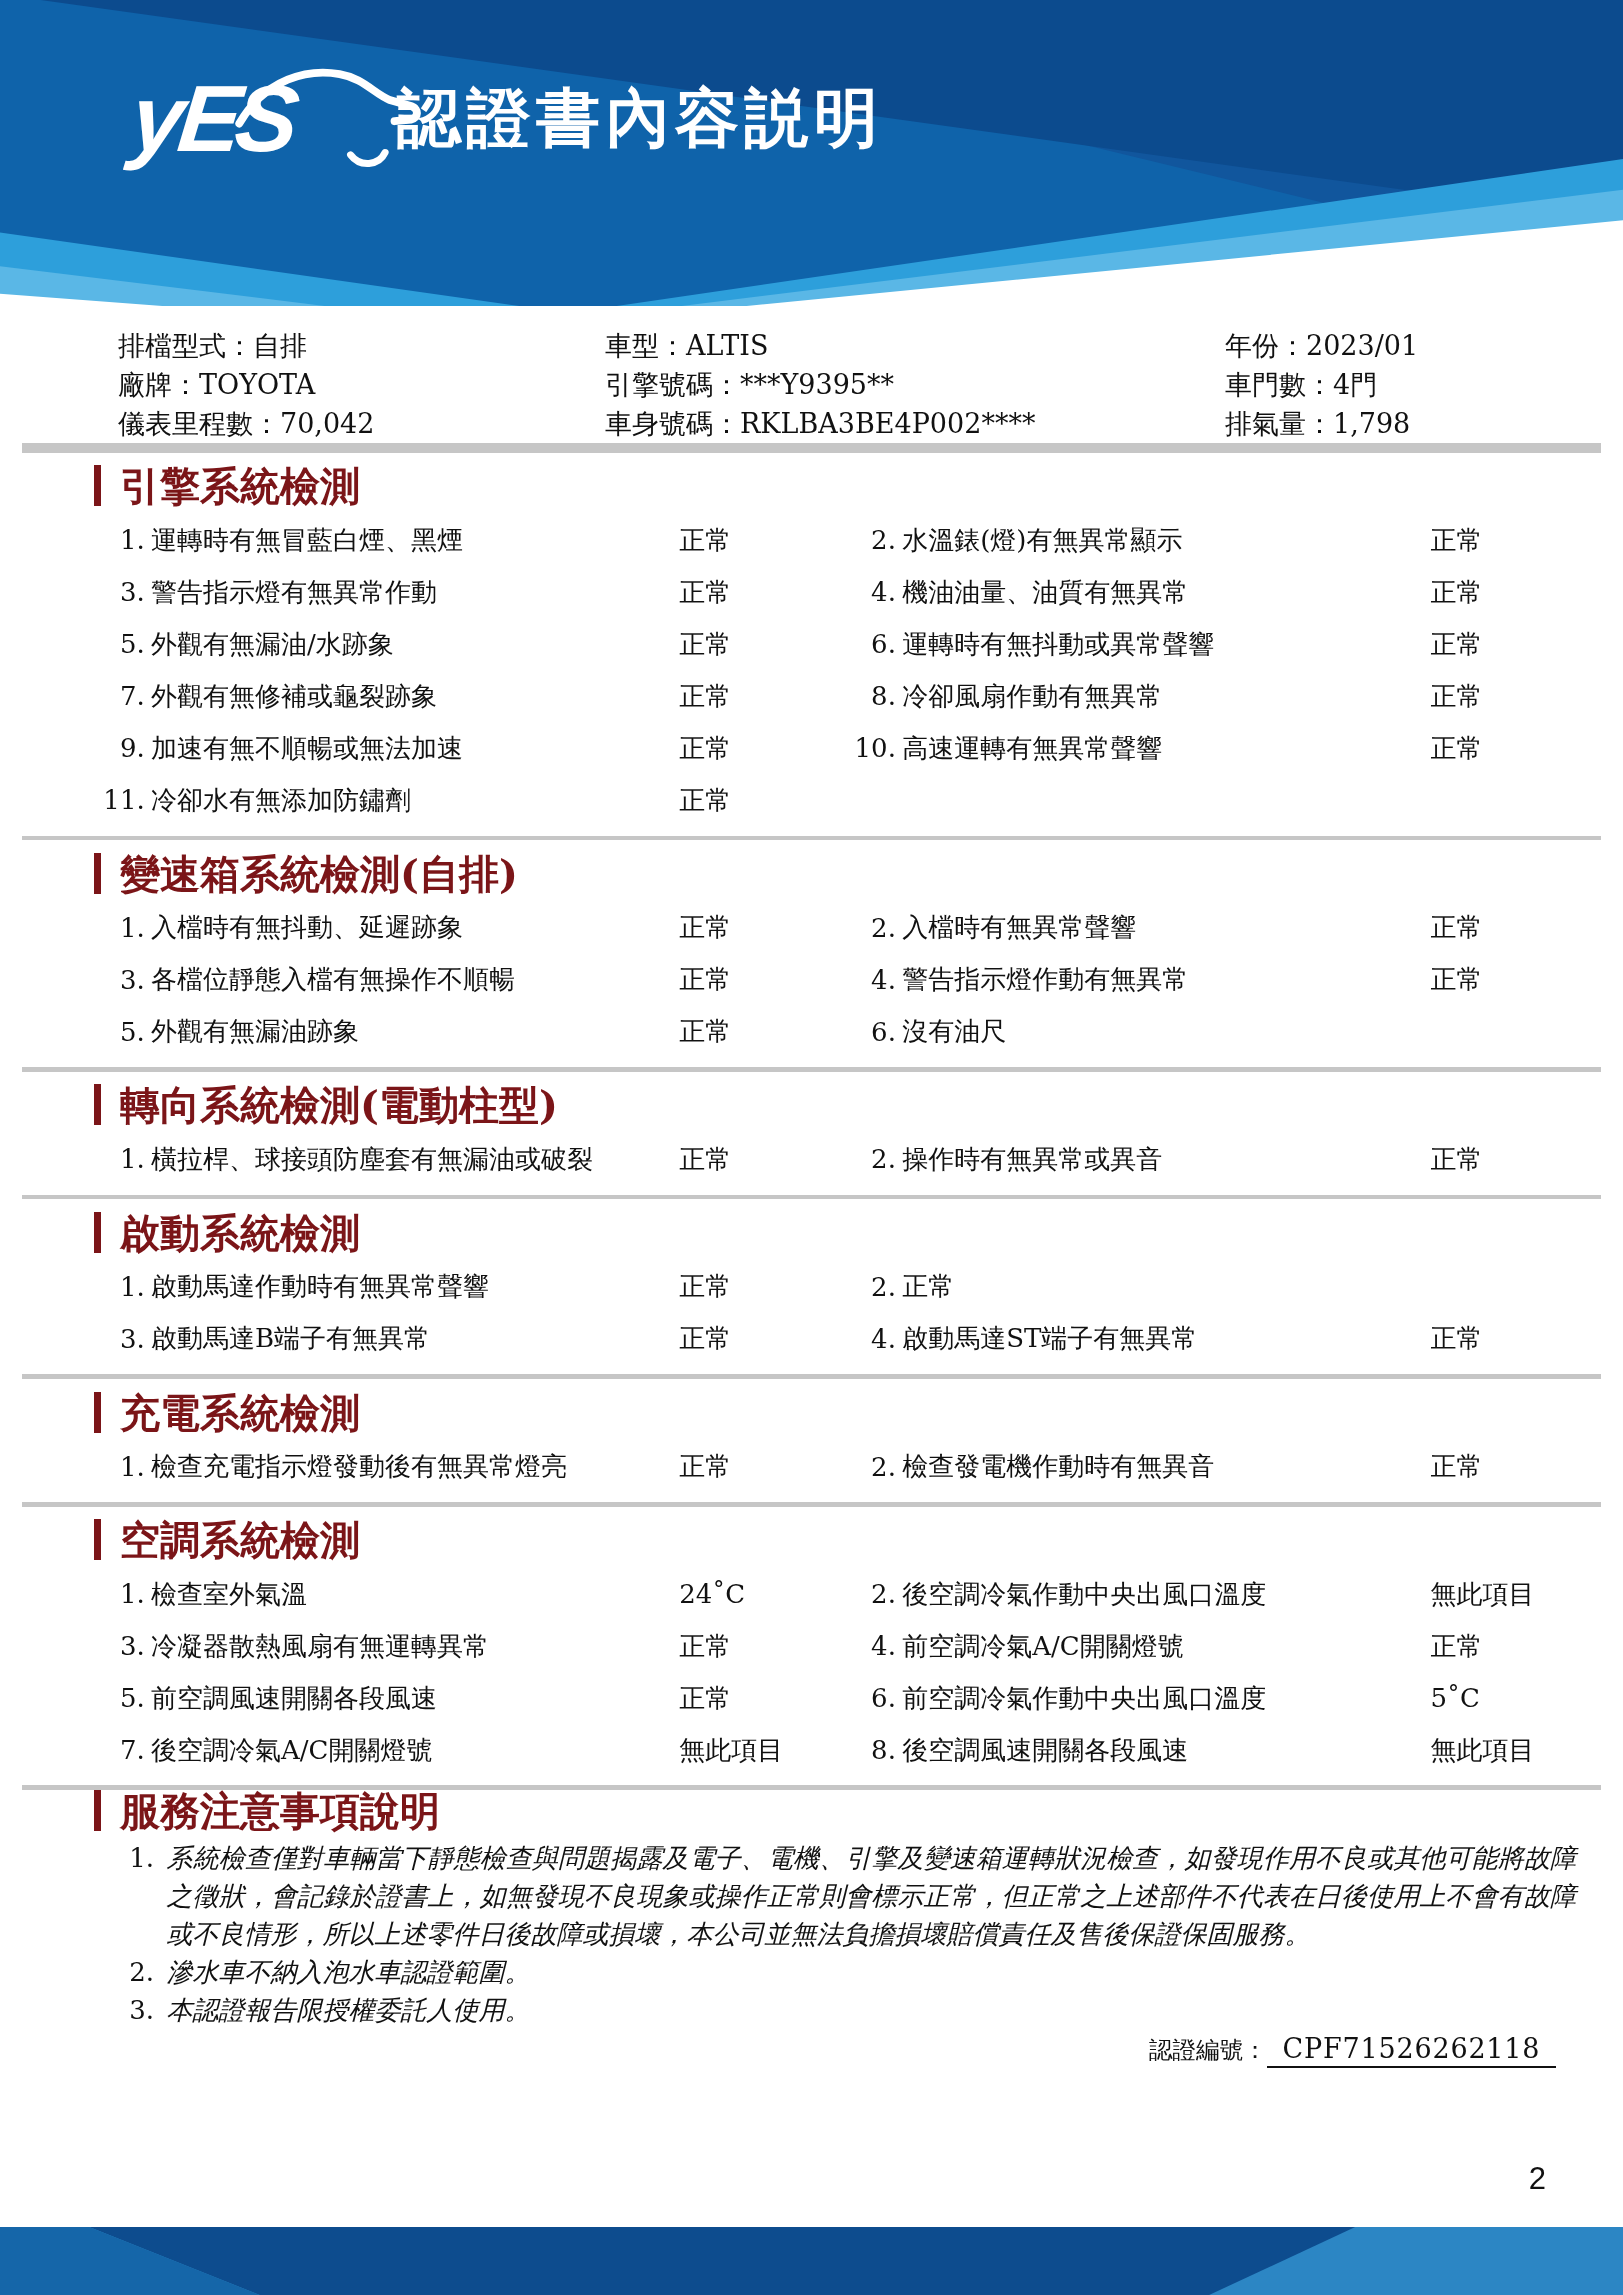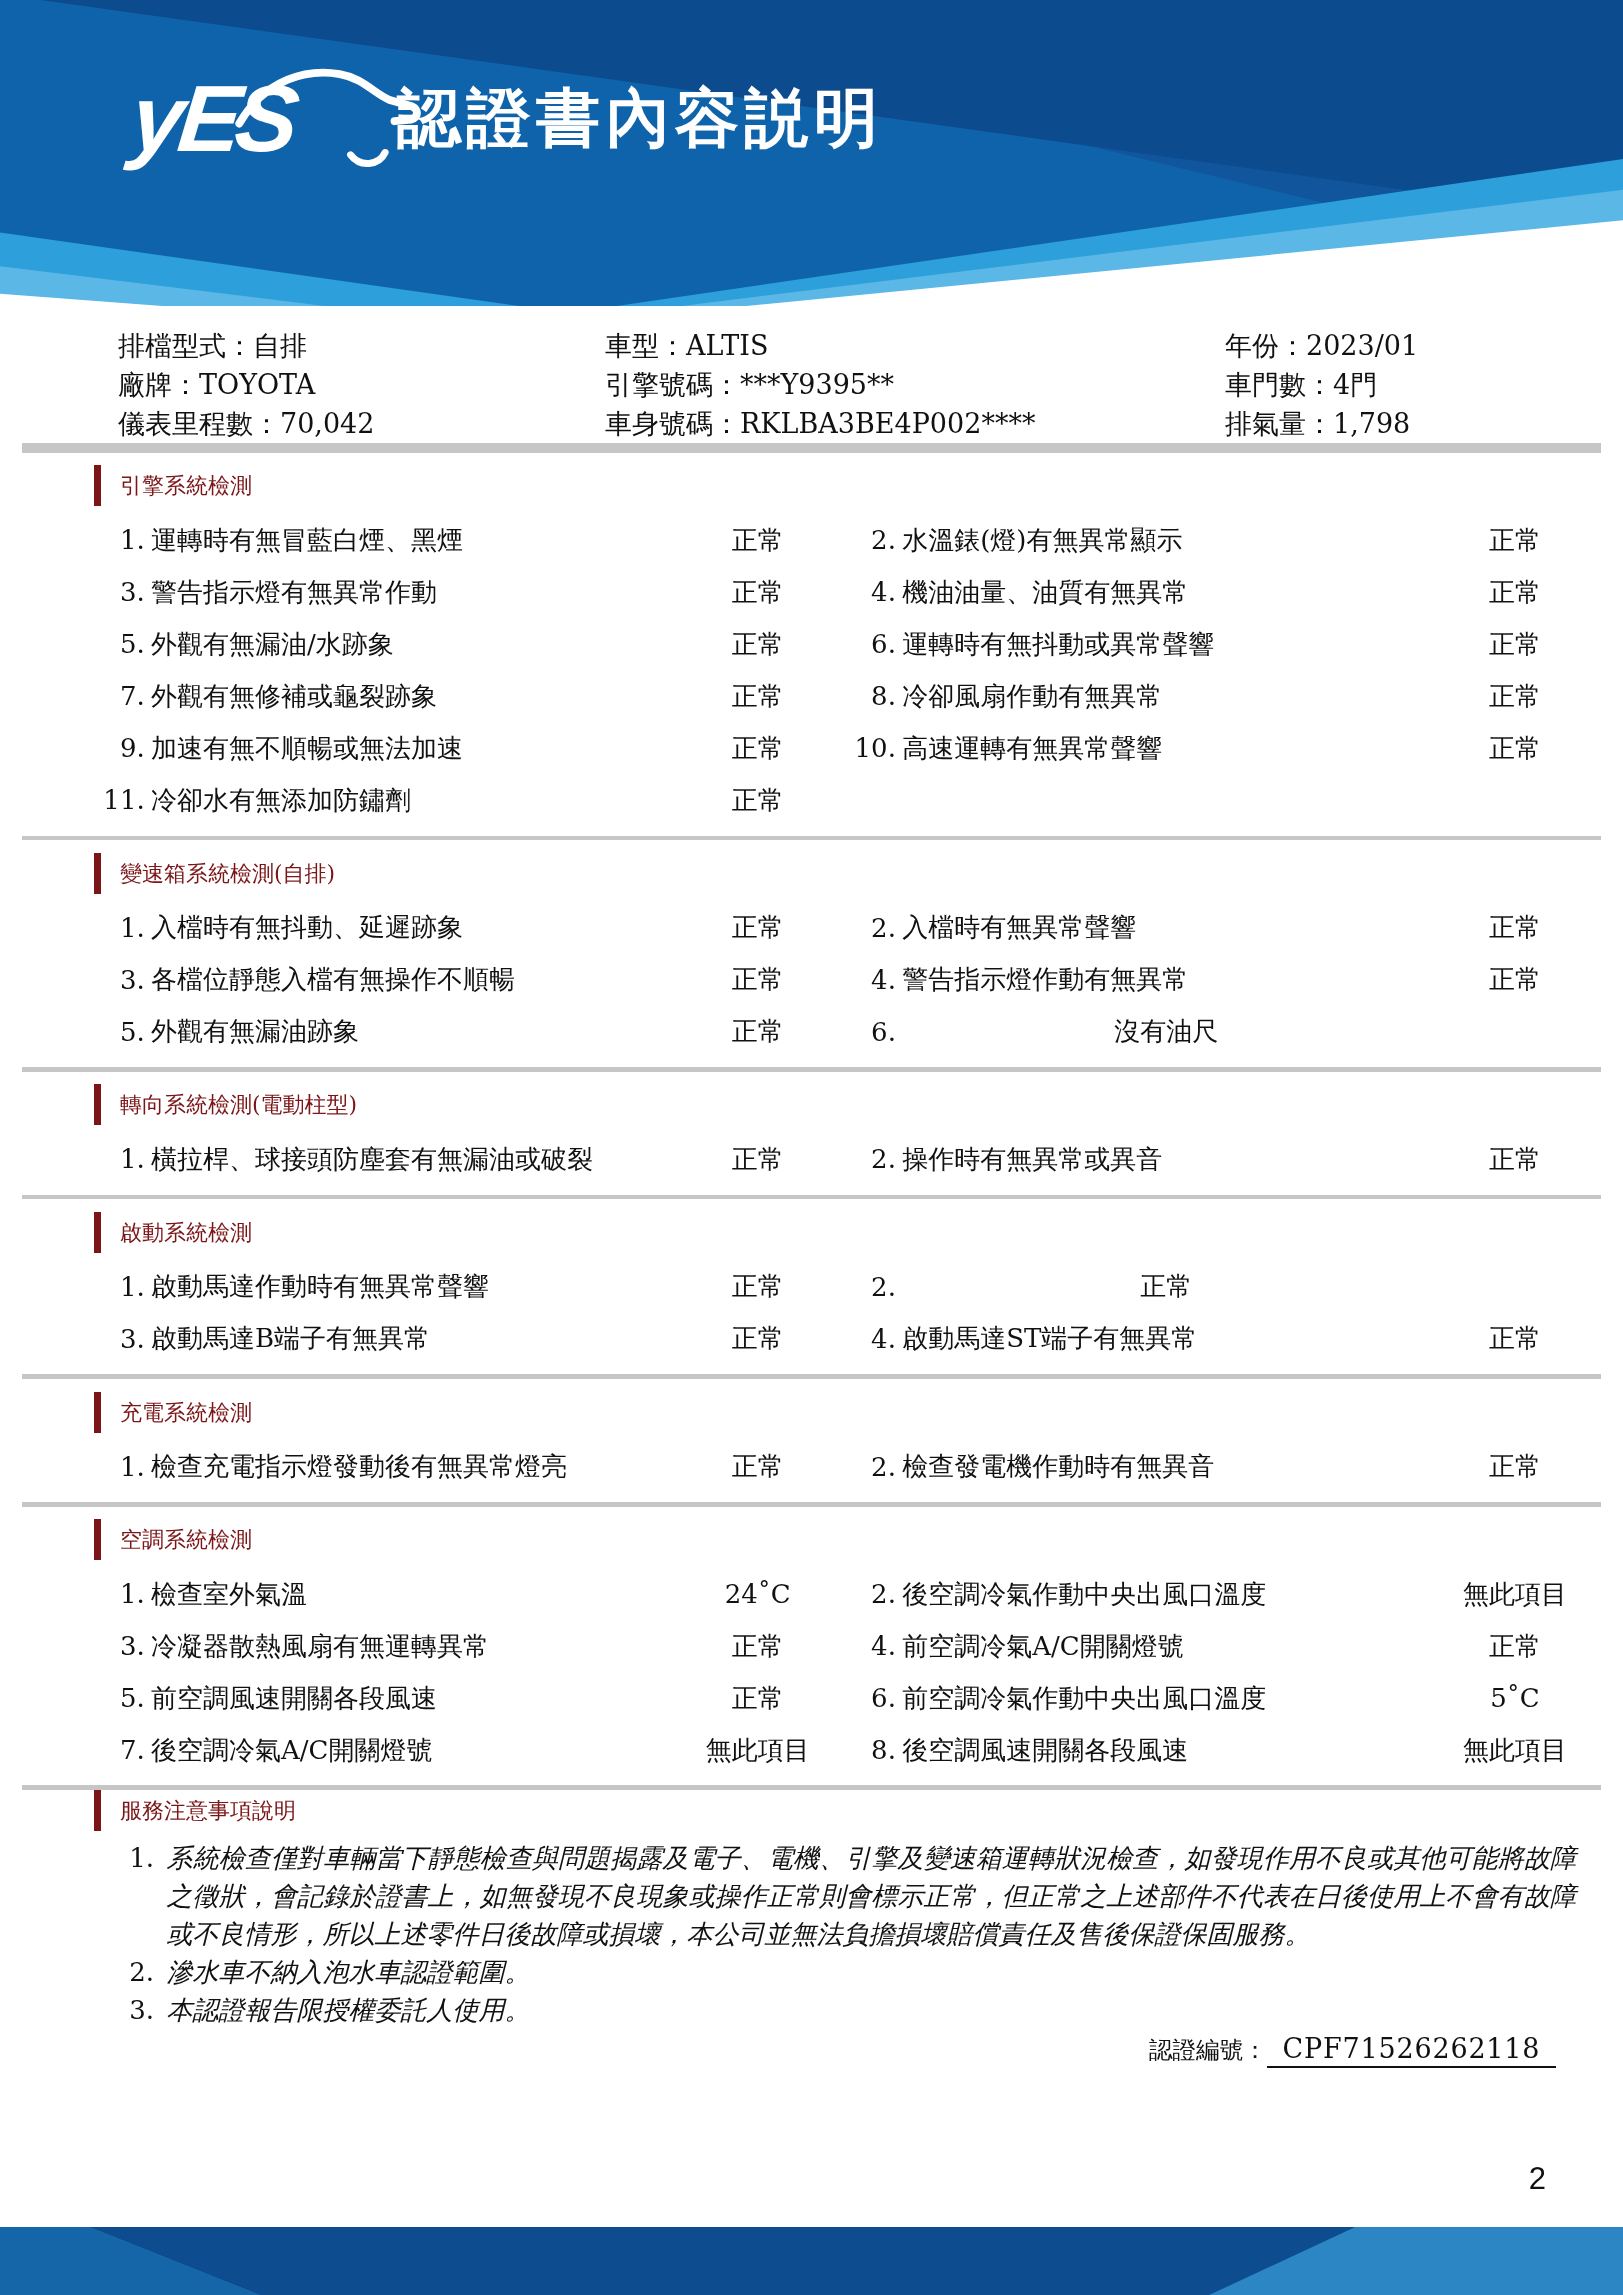--- a/index.html
+++ b/index.html
@@ -48,36 +48,36 @@
   .v-row{height:39px;line-height:39px;white-space:nowrap;}
   
   hr.sep{border:none;height:4.7px;background:#c6c6c6;margin:0 22px;}
   
   .section{padding-top:12.6px;padding-bottom:9.4px;}
   .section-title{
     margin-left:94px;
     border-left:7px solid #7b1518;
     padding-left:19px;
     color:#7b1518;
-    font-size:22px;font-weight:400;
+    font-size:40px;font-weight:700;
     height:41px;line-height:41px;
     margin-bottom:7.9px;
     white-space:nowrap;
   }
   .rows{margin:0 23.6px 0 101px;}
   .item-row{
     display:grid;
     grid-template-columns:50px minmax(0,1fr) 157px 66px minmax(0,1fr) 169px;
     align-items:center;
     height:52px;
     font-size:26px;
   }
   .i-no{text-align:right;padding-right:6.3px;white-space:nowrap;}
   .i-text{white-space:nowrap;overflow:hidden;}
-  .i-status{text-align:center;white-space:nowrap;}
+  .i-status{white-space:nowrap;}
   
   .notes{padding-top:0;}
   .note-item{
     display:flex;align-items:flex-start;
     margin:0 47px 0 110px;
     font-size:26px;line-height:38px;
   }
   .n-no{flex:0 0 44px;text-align:right;padding-right:12.6px;}
   .n-text{flex:1;text-align:justify;font-style:italic;}
   .cert-line{

